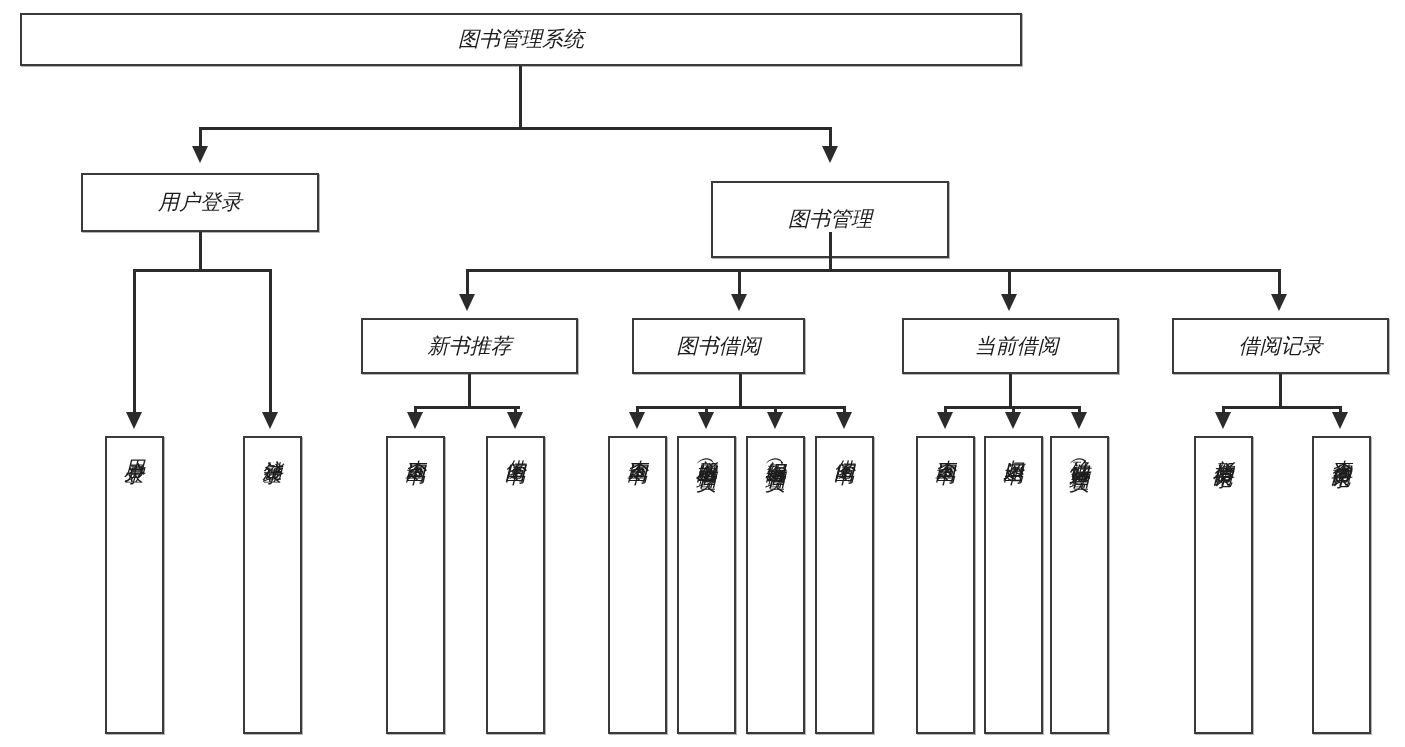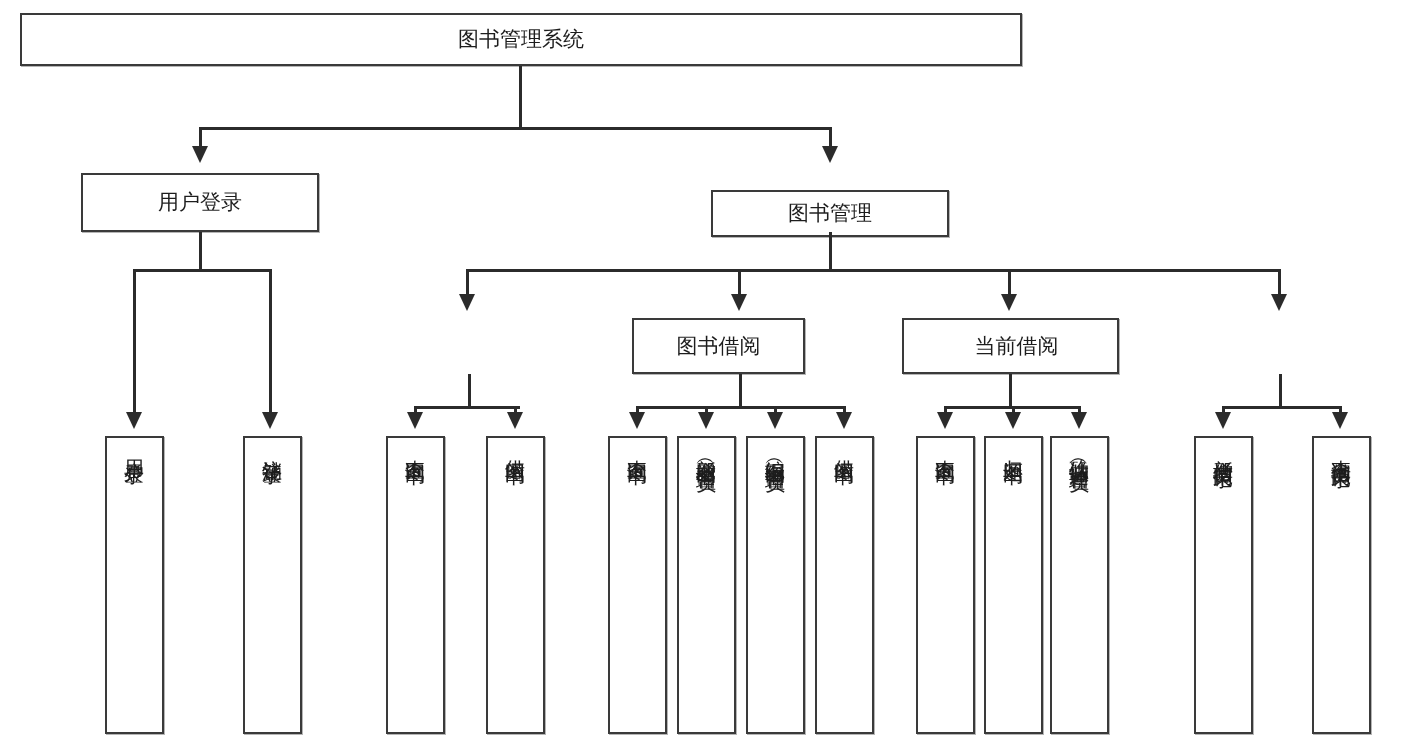--- a/index.html
+++ b/index.html
@@ -24,20 +24,21 @@
     box-shadow:1px 1px 0 0 rgba(120,120,120,.55);
     display:flex;
     align-items:center;
     justify-content:center;
   }
   .node .label{
     color:#1d1d1d;
     line-height:1.15;
     white-space:nowrap;
     text-align:center;
+    font-style:italic;
   }
   .node.h .label{ font-size:21px; }
 
   
   .node.v{
     align-items:flex-start;
     padding-top:6px;
   }
   .node.v .label{
     writing-mode:vertical-rl;
@@ -80,33 +81,39 @@
 <div id="canvas">
 
   <div class="node h" style="left:20px; top:13px; width:1002px; height:53px;">
     <span class="label">图书管理系统</span>
   </div>
 
   <div class="node h" style="left:81px; top:173px; width:238px; height:59px;">
     <span class="label">用户登录</span>
   </div>
 
-  <div class="node h" style="left:711px; top:190px; width:238px; height:47px;">
+  <div class="node h" style="left:711px; top:181px; width:238px; height:77px;">
     <span class="label">图书管理</span>
   </div>
 
+  <div class="node h" style="left:361px; top:318px; width:217px; height:56px;">
+    <span class="label">新书推荐</span>
+  </div>
 
   <div class="node h" style="left:632px; top:318px; width:173px; height:56px;">
     <span class="label">图书借阅</span>
   </div>
 
   <div class="node h" style="left:902px; top:318px; width:217px; height:56px;padding-left:12px;">
     <span class="label">当前借阅</span>
   </div>
 
+  <div class="node h" style="left:1172px; top:318px; width:217px; height:56px;">
+    <span class="label">借阅记录</span>
+  </div>
 
   <div class="node v" style="left:105px; top:436px; width:59px; height:298px;">
     <span class="label">用户登录</span>
   </div>
   <div class="node v" style="left:243px; top:436px; width:59px; height:298px;">
     <span class="label">注销登录</span>
   </div>
 
   <div class="node v" style="left:386px; top:436px; width:59px; height:298px;">
     <span class="label">查询图书</span>

